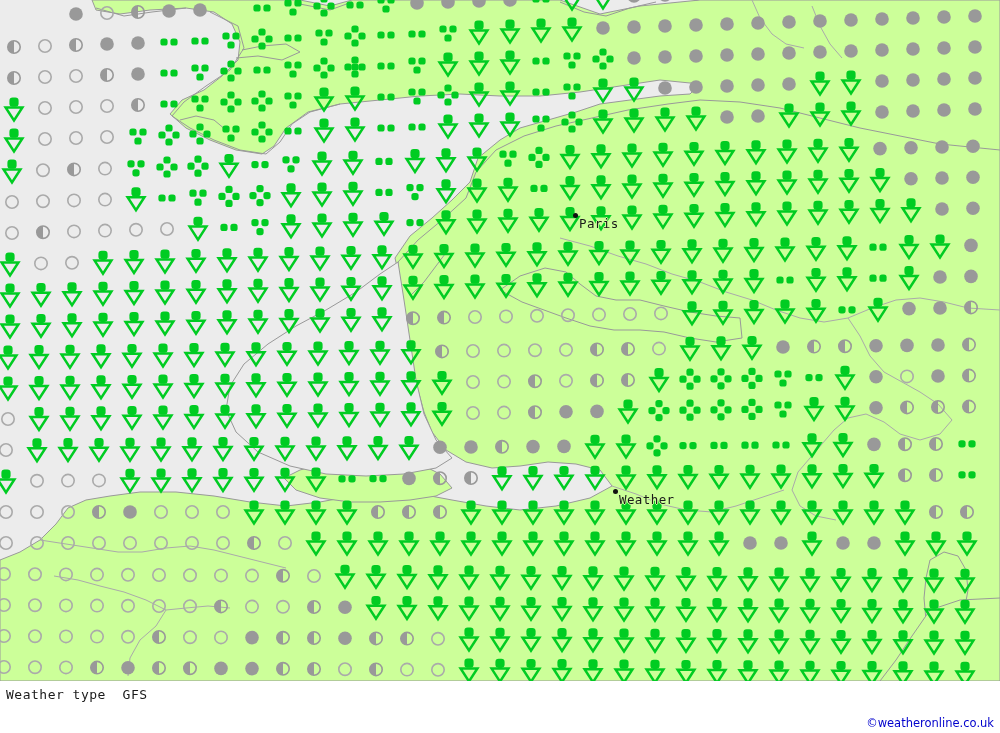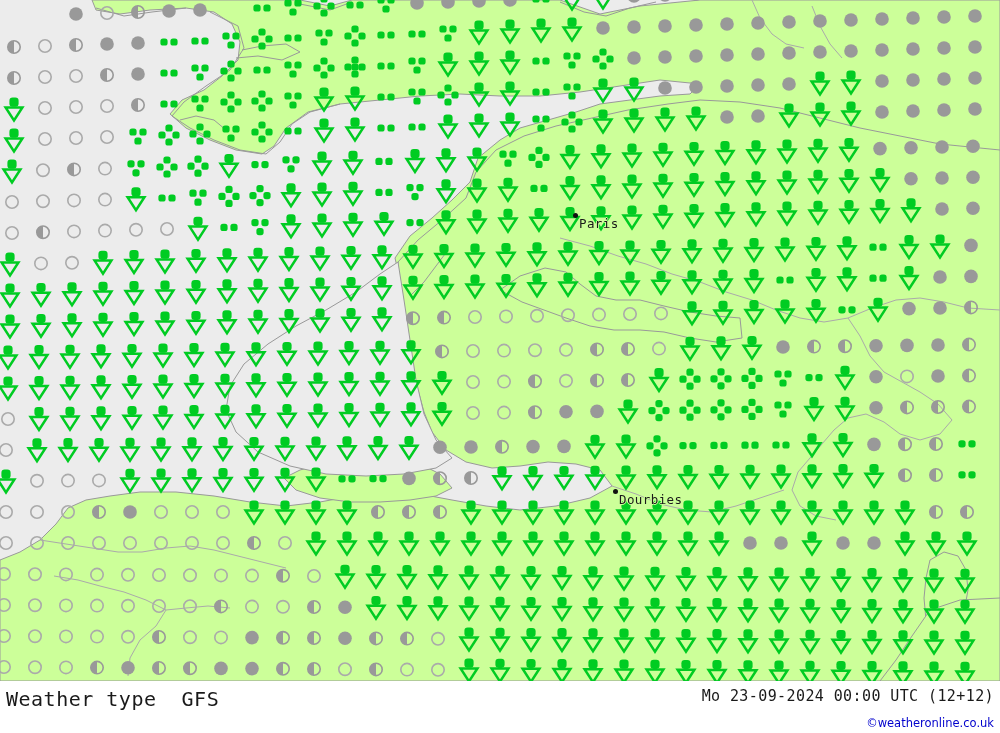--- a/index.html
+++ b/index.html
@@ -75,21 +75,21 @@
     top: 681px;
     width: 1000px;
     height: 52px;
     background: #ffffff;
   }
   #footer-left {
     position: absolute;
     left: 6px;
     top: 6px;
     font-family: "DejaVu Sans Mono", monospace;
-    font-size: 20px;
+    font-size: 13px;
     color: #1a1a1a;
     letter-spacing: 0.5px;
     white-space: pre;
   }
   #footer-right {
     position: absolute;
     right: 6px;
     top: 6px;
     font-family: "DejaVu Sans Mono", monospace;
     font-size: 15px;
@@ -2885,23 +2885,22 @@
         </g>
     </svg>
 
     <div id="cities">
         <div class="city" style="left: 573px; top: 213px;">
           <div class="city-dot"></div>
           <div class="city-name">Paris</div>
         </div>
         <div class="city" style="left: 613px; top: 489px;">
           <div class="city-dot"></div>
-          <div class="city-name">Dourbies</div>
+          <div class="city-name">Weather</div>
         </div>
       </div>
   </div>
 
   <div id="footer">
     <div id="footer-left">Weather type  GFS</div>
-    <div id="footer-right">Mo 23-09-2024 00:00 UTC (12+12)</div>
     <div id="copyright">©weatheronline.co.uk</div>
   </div>
 </div>
 
 </body></html>

